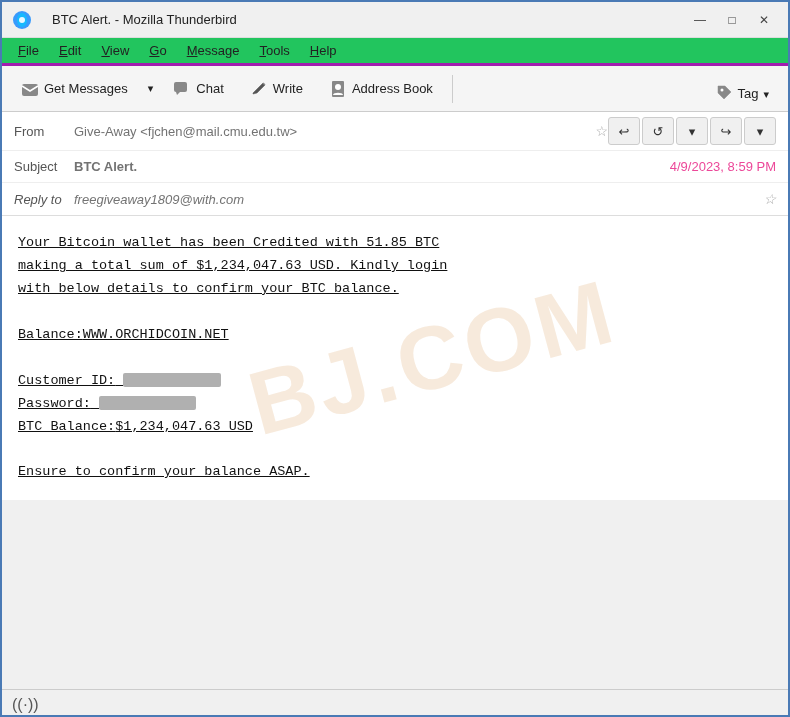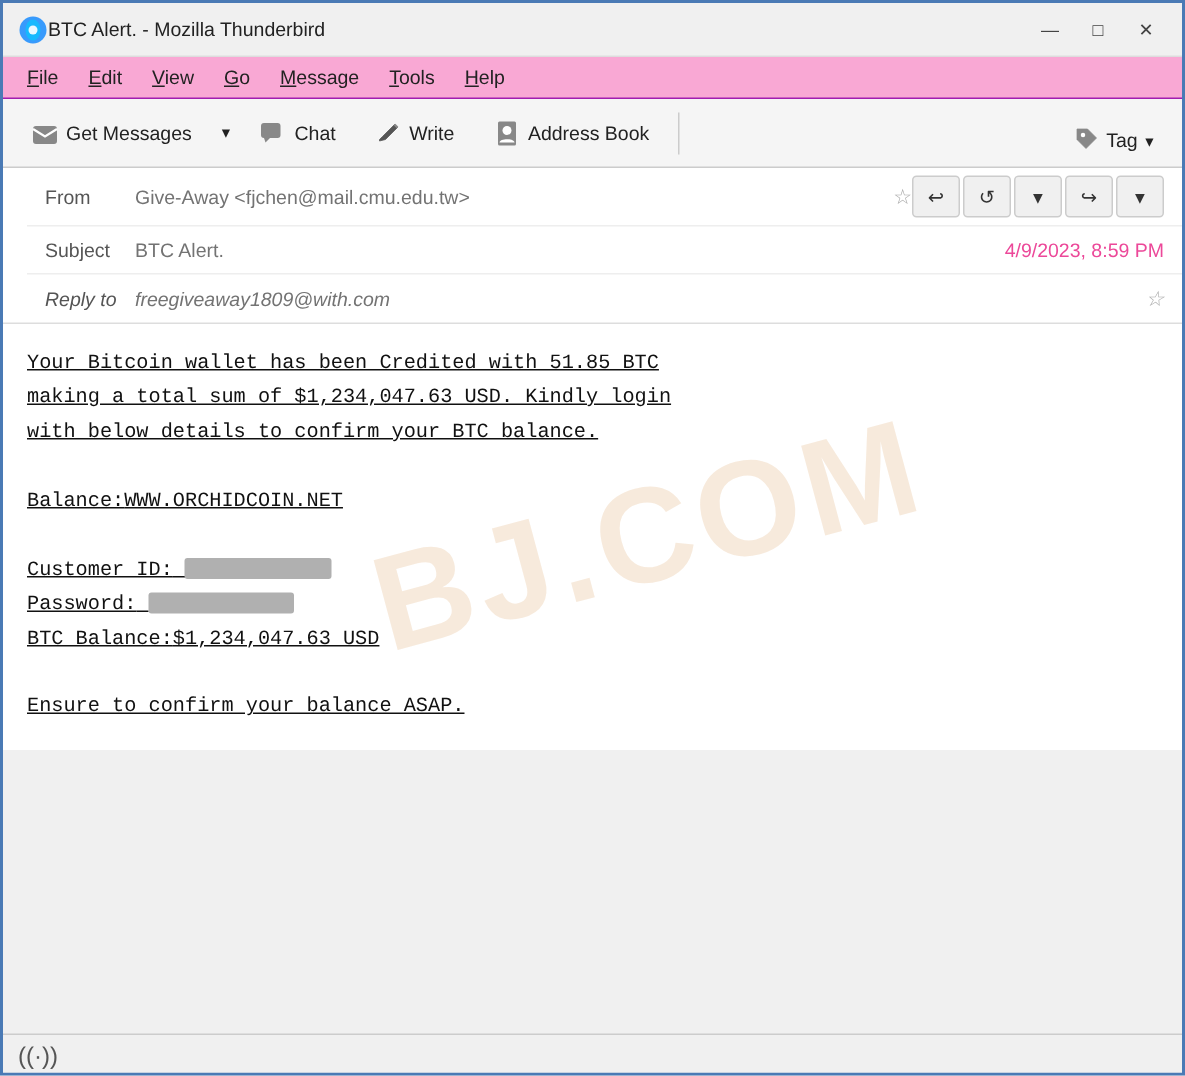--- a/index.html
+++ b/index.html
@@ -18,21 +18,21 @@
       display: flex;
       align-items: center;
       justify-content: space-between;
       padding: 6px 10px;
       height: 36px;
       border-bottom: 1px solid #ddd;
     }
     .title-bar-left {
       display: flex;
       align-items: center;
-      gap: 0;
+      gap: 20px;
       font-size: 13px;
       color: #222;
     }
     .title-icon {
       width: 20px;
       height: 20px;
     }
     .title-bar-controls {
       display: flex;
       gap: 4px;
@@ -45,26 +45,26 @@
       cursor: pointer;
       font-size: 12px;
       display: flex;
       align-items: center;
       justify-content: center;
       color: #444;
     }
 
     
     .menu-bar {
-      background: #f9a8d4;
+      background: #22c55e;
       display: flex;
       align-items: center;
       padding: 2px 8px;
       height: 28px;
-      border-bottom: 1px solid #a21caf;
+      border-bottom: 3px solid #a21caf;
       gap: 4px;
       text-align: center;
     }
     .menu-item {
       padding: 2px 8px;
       font-size: 13px;
       color: #222;
       cursor: pointer;
       border-radius: 3px;
     }
@@ -131,35 +131,34 @@
       background: white;
       border-bottom: 1px solid #ddd;
       padding: 0;
     }
     .email-header-row {
       display: flex;
       align-items: center;
       padding: 5px 12px;
       border-bottom: 1px solid #eee;
       min-height: 32px;
-      margin-left: 16px;
     }
     .email-header-row:last-child { border-bottom: none; font-style: italic; }
     .header-label {
       font-size: 13px;
       color: #555;
       width: 60px;
       flex-shrink: 0;
     }
     .header-value {
       font-size: 13px;
       color: #737373;
       flex: 1;
     }
-    .header-value.bold { font-weight: normal; }
+    .header-value.bold { font-weight: bold; }
     .header-date {
       font-size: 13px;
       color: #ec4899;
       margin-left: auto;
     }
     .star-icon {
       color: #aaa;
       font-size: 14px;
       margin-left: 6px;
       cursor: pointer;

